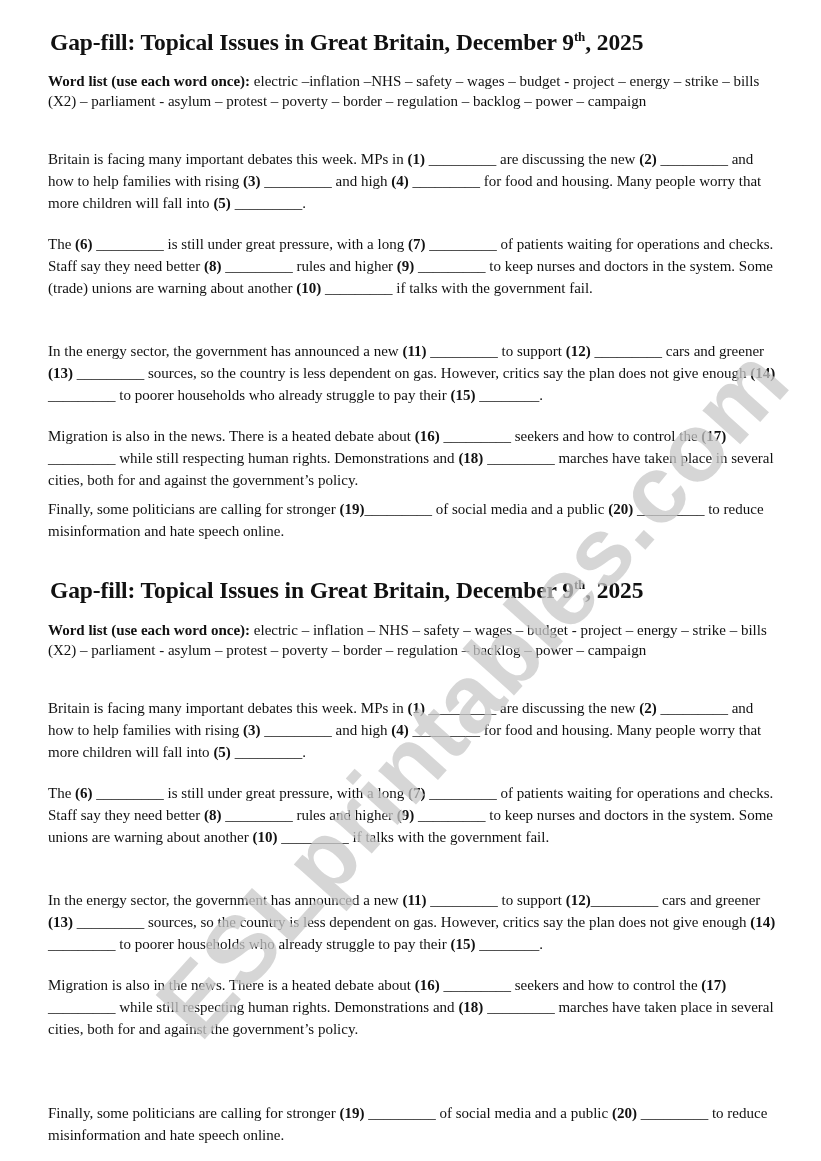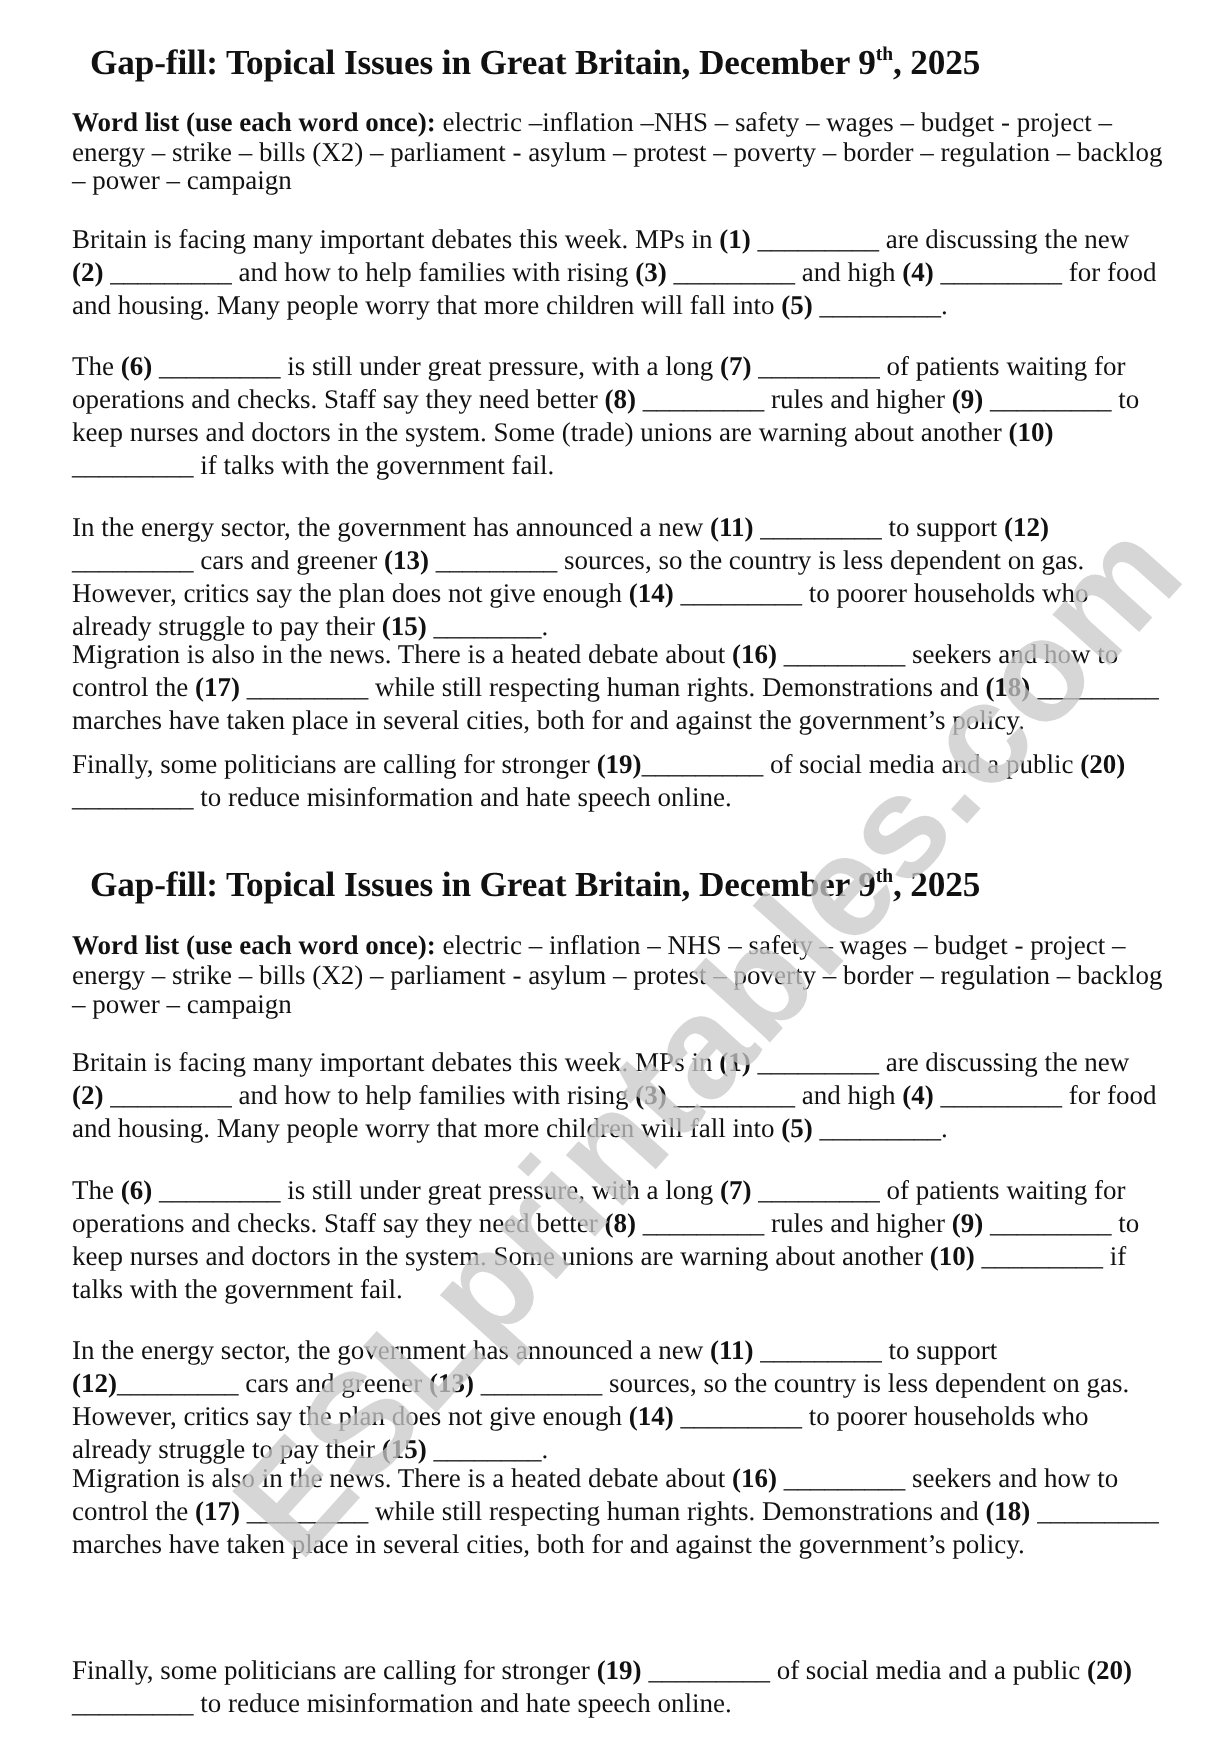--- a/index.html
+++ b/index.html
@@ -3,28 +3,28 @@
 <meta charset="utf-8">
 <style>
   html, body { margin: 0; padding: 0; background: #ffffff; }
   body {
     width: 821px; height: 1161px; position: relative; overflow: hidden;
     font-family: "Liberation Serif", "DejaVu Serif", serif;
     color: #111;
   }
   .page { position: absolute; left: 48px; top: 0; width: 730px; }
   .title {
-    position: absolute; left: 12px; white-space: nowrap;
+    position: absolute; left: 2px; white-space: nowrap;
     font-family: "Liberation Serif", serif; font-weight: bold;
     font-size: 23.5px; line-height: 28px; margin: 0; letter-spacing: -0.1px;
   }
   .title sup { font-size: 13px; vertical-align: 9px; line-height: 0; }
   .block {
     position: absolute; left: 0; width: 730px;
-    font-size: 18px; line-height: 22px; margin: 0;
+    font-size: 15px; line-height: 22px; margin: 0;
   }
   .wordlist { line-height: 19.5px; }
   .b { font-weight: bold; }
   .watermark {
     position: absolute; left: 90px; top: 585px;
     transform: rotate(-48deg); transform-origin: 0 0;
     font-family: "Liberation Sans", "DejaVu Sans", sans-serif;
     font-weight: bold; font-size: 96px; color: #c9c9c9; opacity: 0.75;
     white-space: nowrap; letter-spacing: 1px; pointer-events: none;
   }

